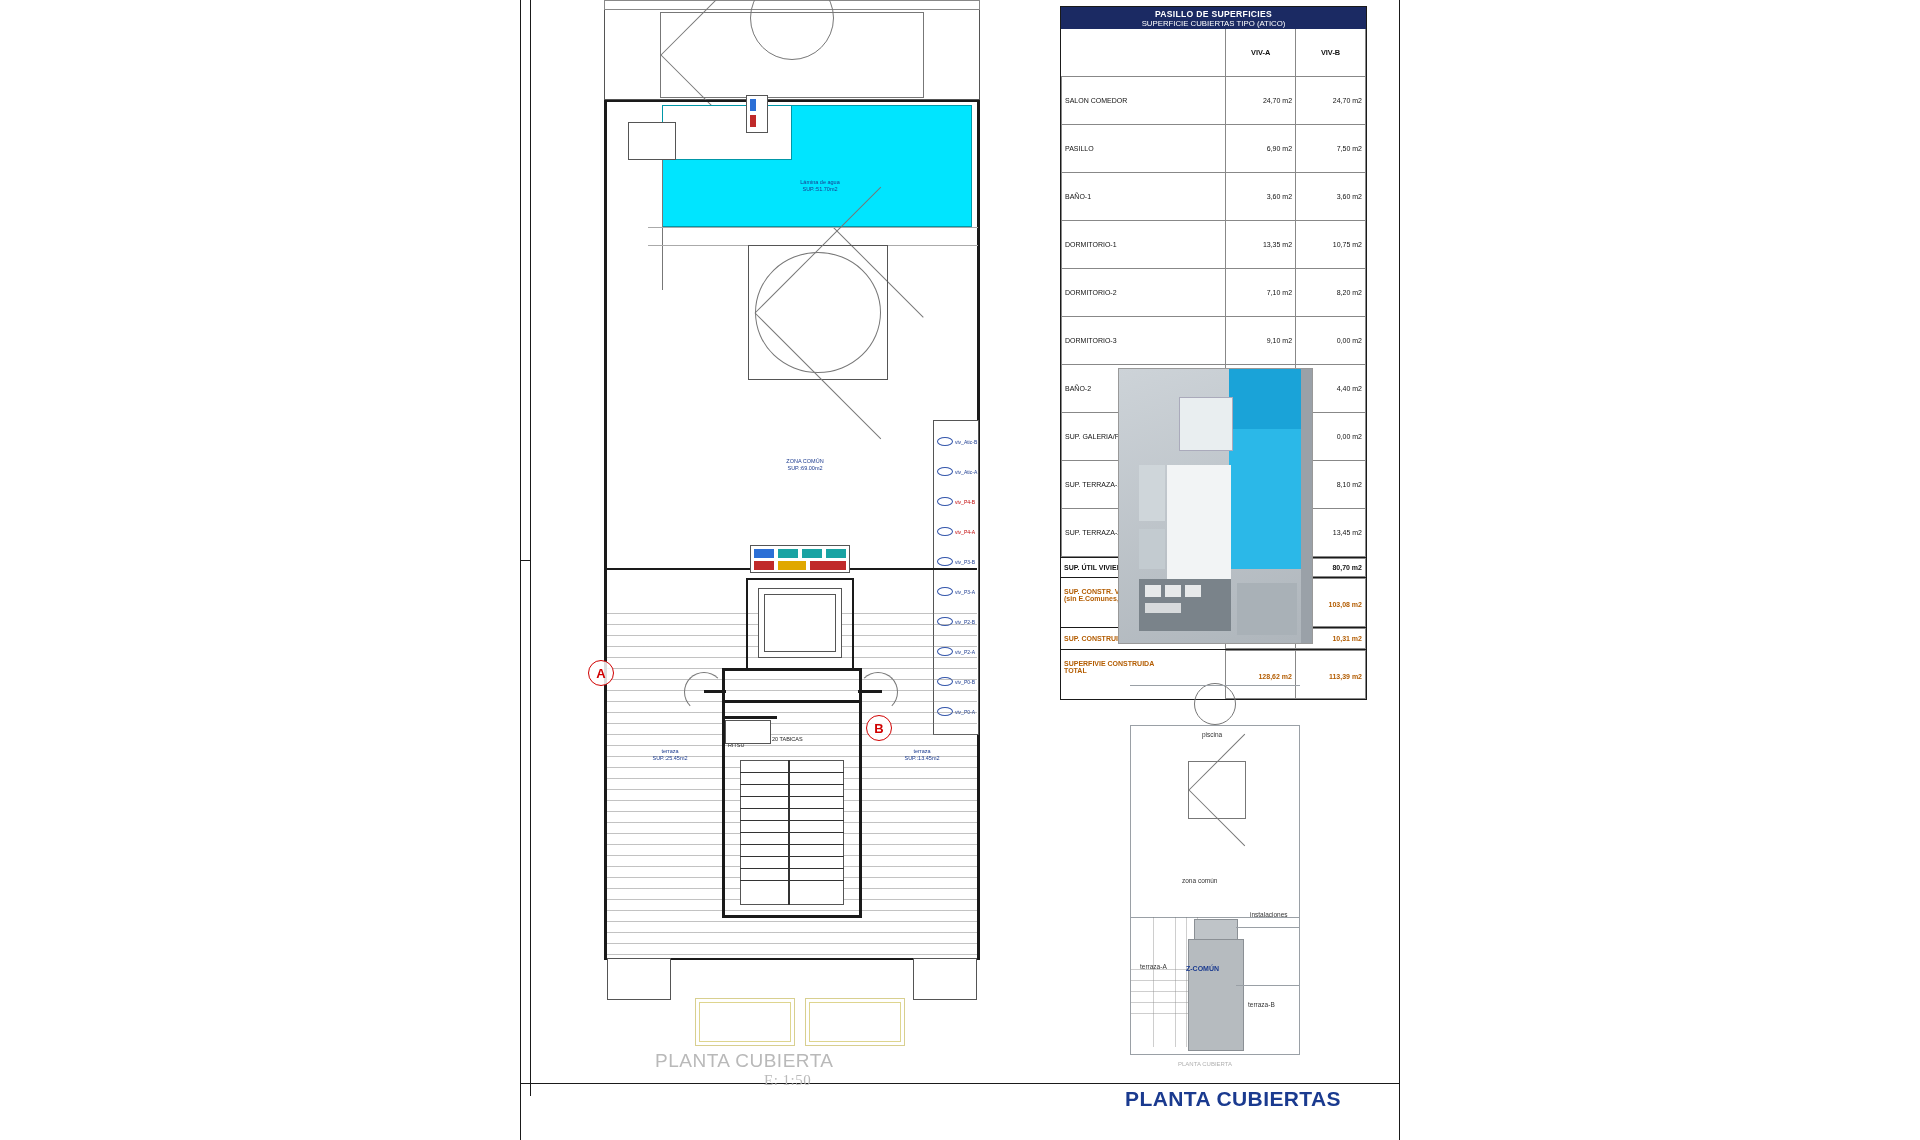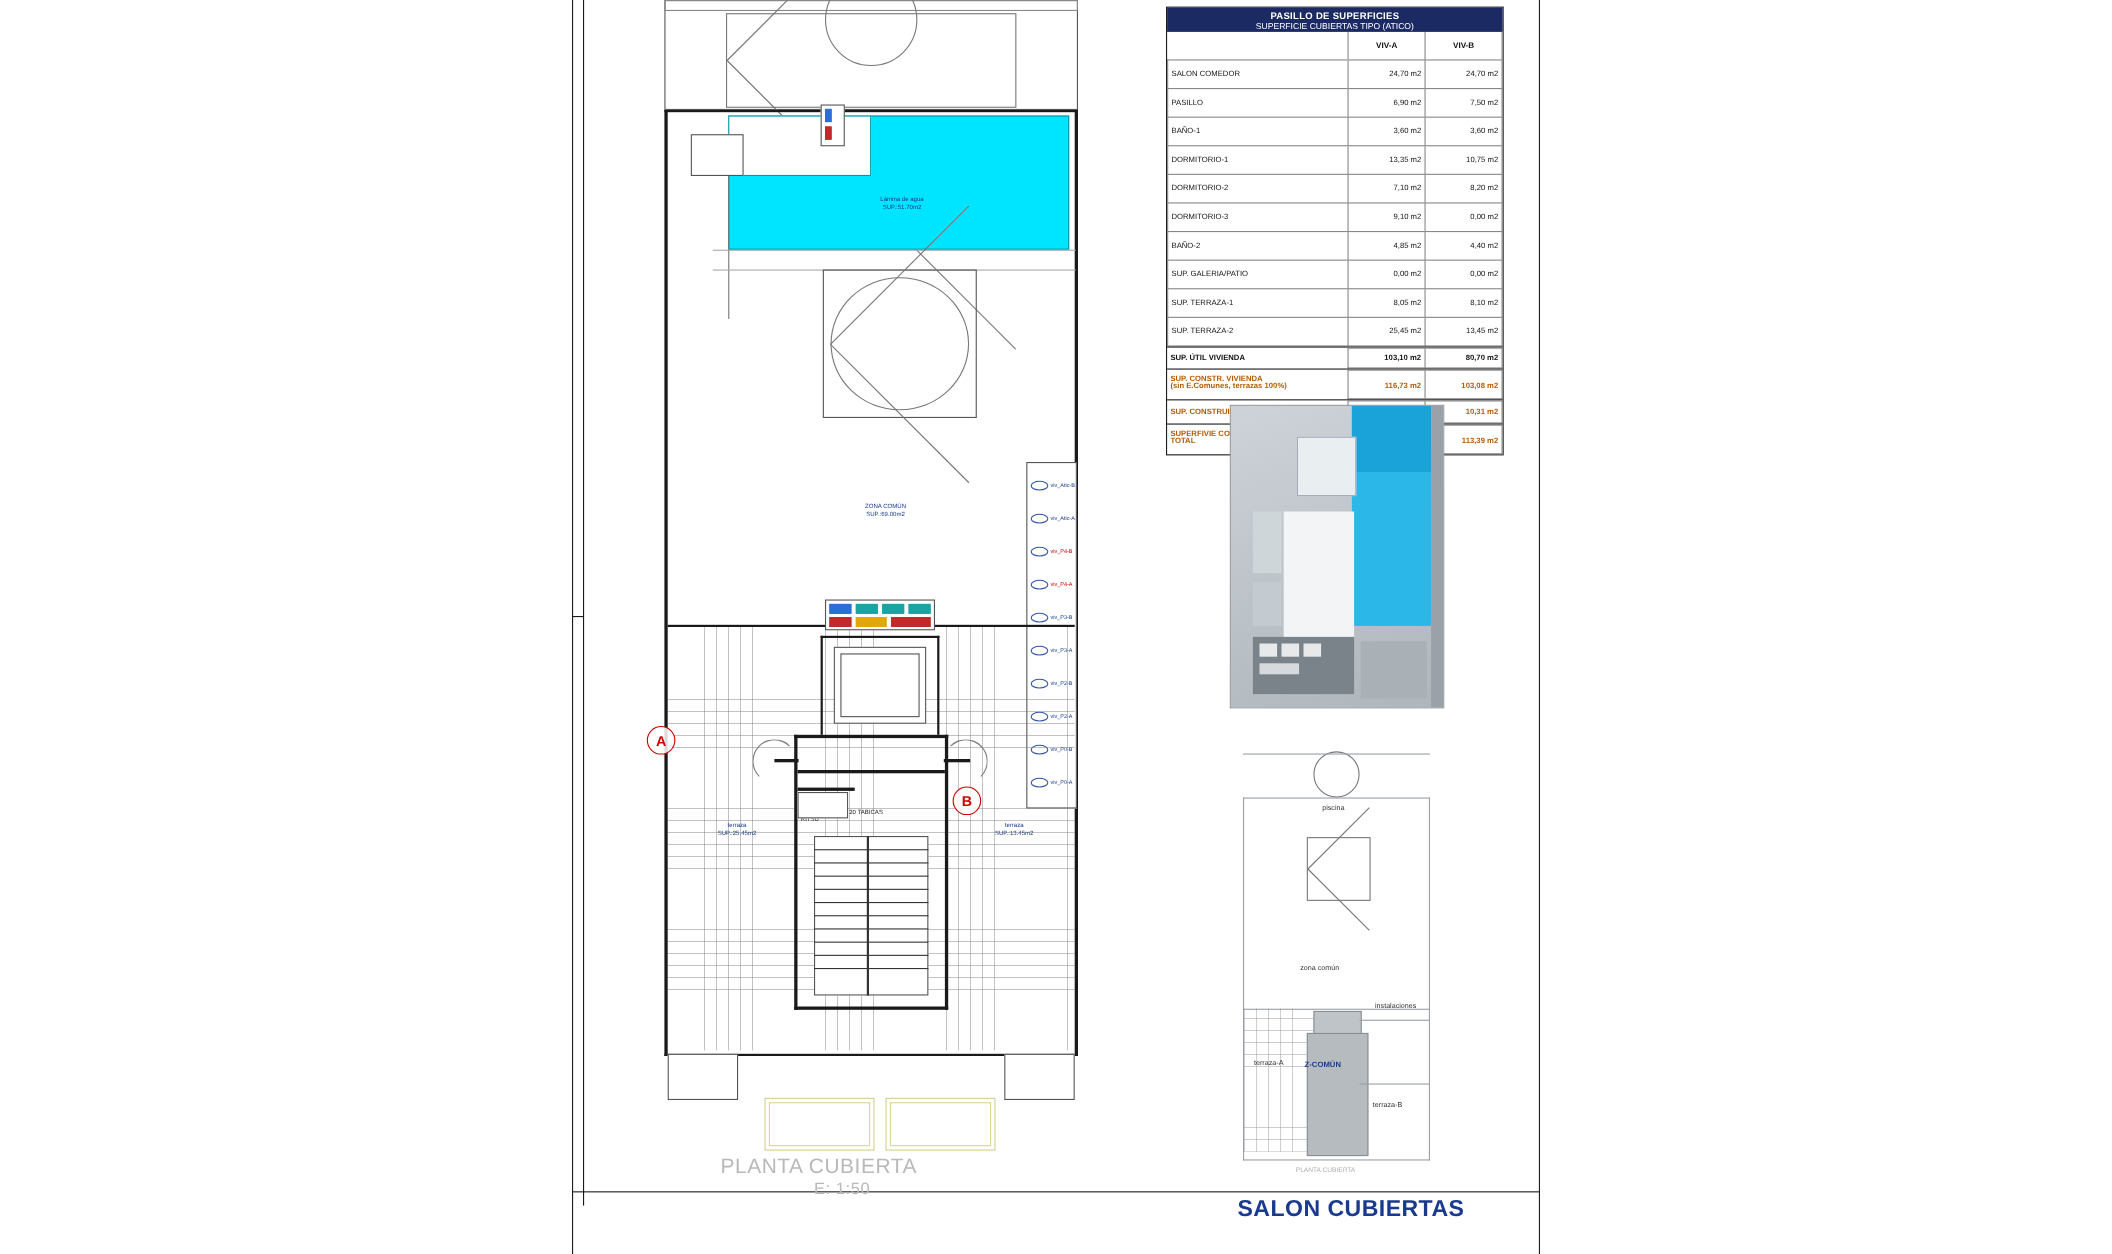--- a/index.html
+++ b/index.html
@@ -170,21 +170,21 @@
     font-weight: 400;
     font-size: 7.8px;
     letter-spacing: 0;
   }
   table.sup {
     border-collapse: collapse;
     width: 100%;
   }
   table.sup td {
     border: 0.6px solid #888;
-    padding: 7px 3px;
+    padding: 18px 3px;
     height: 11px;
     font-size: 7px;
     white-space: nowrap;
     margin-top: 36px;
   }
   table.sup td.name { width: 54%; }
   table.sup td.val { text-align: right; width: 23%; }
   table.sup tr.colhdr td {
     text-align: center;
     font-weight: 700;
@@ -373,21 +373,21 @@
     </div>
 
     <div class="thin" style="left:7px; top:958px; width:64px; height:42px; background:#fff;"></div>
     <div class="thin" style="left:313px; top:958px; width:64px; height:42px; background:#fff;"></div>
     <div class="thin" style="left:95px; top:998px; width:100px; height:48px; border-color:#d8cf8f;"></div>
     <div class="thin" style="left:99px; top:1002px; width:92px; height:40px; border-color:#ded58e;"></div>
     <div class="thin" style="left:205px; top:998px; width:100px; height:48px; border-color:#d8cf8f;"></div>
     <div class="thin" style="left:209px; top:1002px; width:92px; height:40px; border-color:#ded58e;"></div>
 
     <div class="title-ghost" style="left:55px; top:1050px;">PLANTA CUBIERTA</div>
-    <div class="title-ghost" style="left:140px; top:1072px; font-size:15px;">E: 1:50</div>
+    <div class="title-ghost" style="left:164px; top:1072px; font-size:15px;font-family:Liberation Serif, serif;">E: 1:50</div>
   </div>
 
   <div class="tbl-wrap">
     <div class="tbl-head">
       <div>PASILLO DE SUPERFICIES</div>
       <div class="sub">SUPERFICIE CUBIERTAS TIPO  (ATICO)</div>
     </div>
     <table class="sup">
       <tbody>
           <tr class="colhdr">
@@ -532,14 +532,14 @@
     <div class="r-el" style="position:absolute; left:58px; top:274px; width:54px; height:110px; background:#b6bbbf; border:1px solid #8b9095;"></div>
     <div class="kp-lbl" style="left:120px; top:246px;">instalaciones</div>
     <div class="kp-lbl" style="left:10px; top:298px;">terraza-A</div>
     <div class="kp-lbl" style="left:118px; top:336px;">terraza-B</div>
     <div class="kp-lbl blue" style="left:56px; top:300px;">Z-COMÚN</div>
     <div class="kp-line" style="left:106px; top:262px; width:64px; height:1px;"></div>
     <div class="kp-line" style="left:106px; top:320px; width:64px; height:1px;"></div>
     <div class="kp-lbl grey" style="left:48px; top:396px;">PLANTA CUBIERTA</div>
   </div>
 
-  <div class="main-title">SALON CUBIERTAS</div>
+  <div class="main-title">PLANTA CUBIERTAS</div>
 </div>
 
 </body></html>

